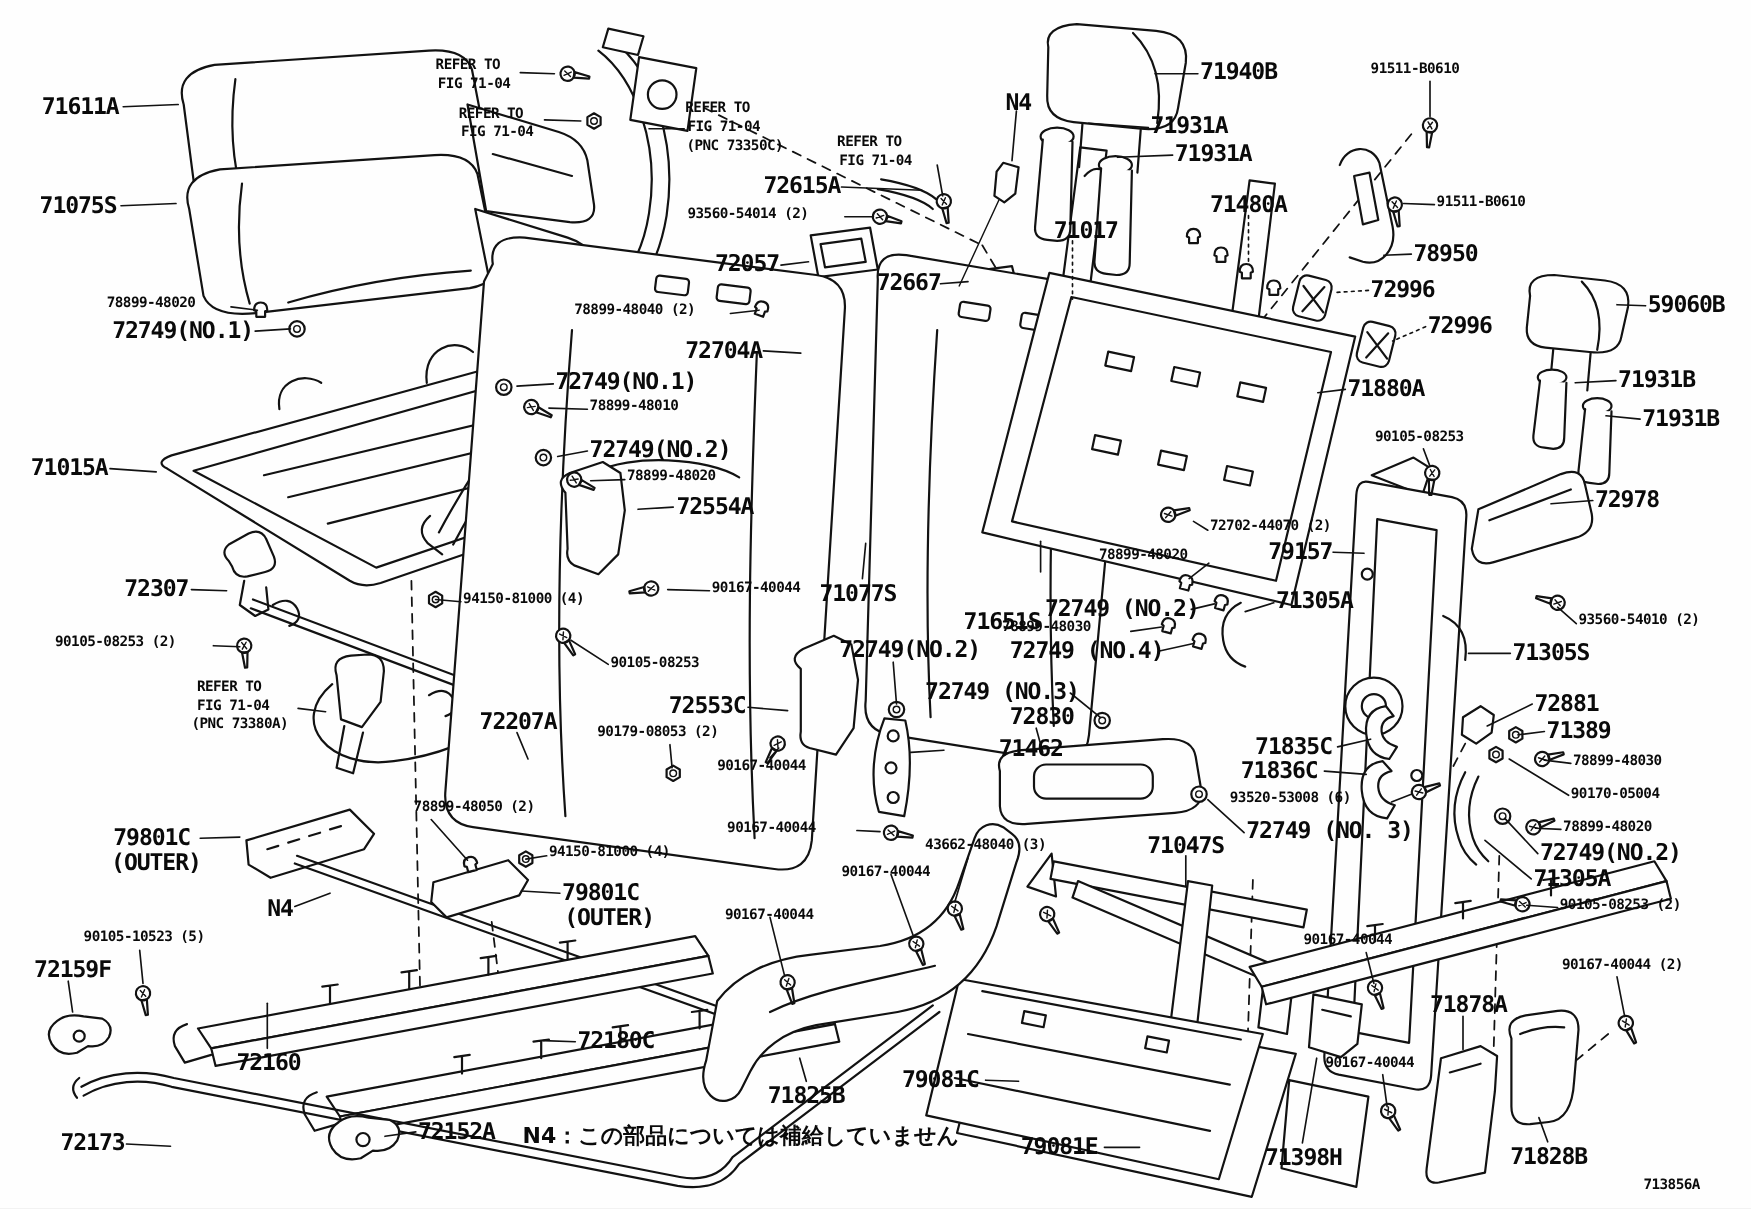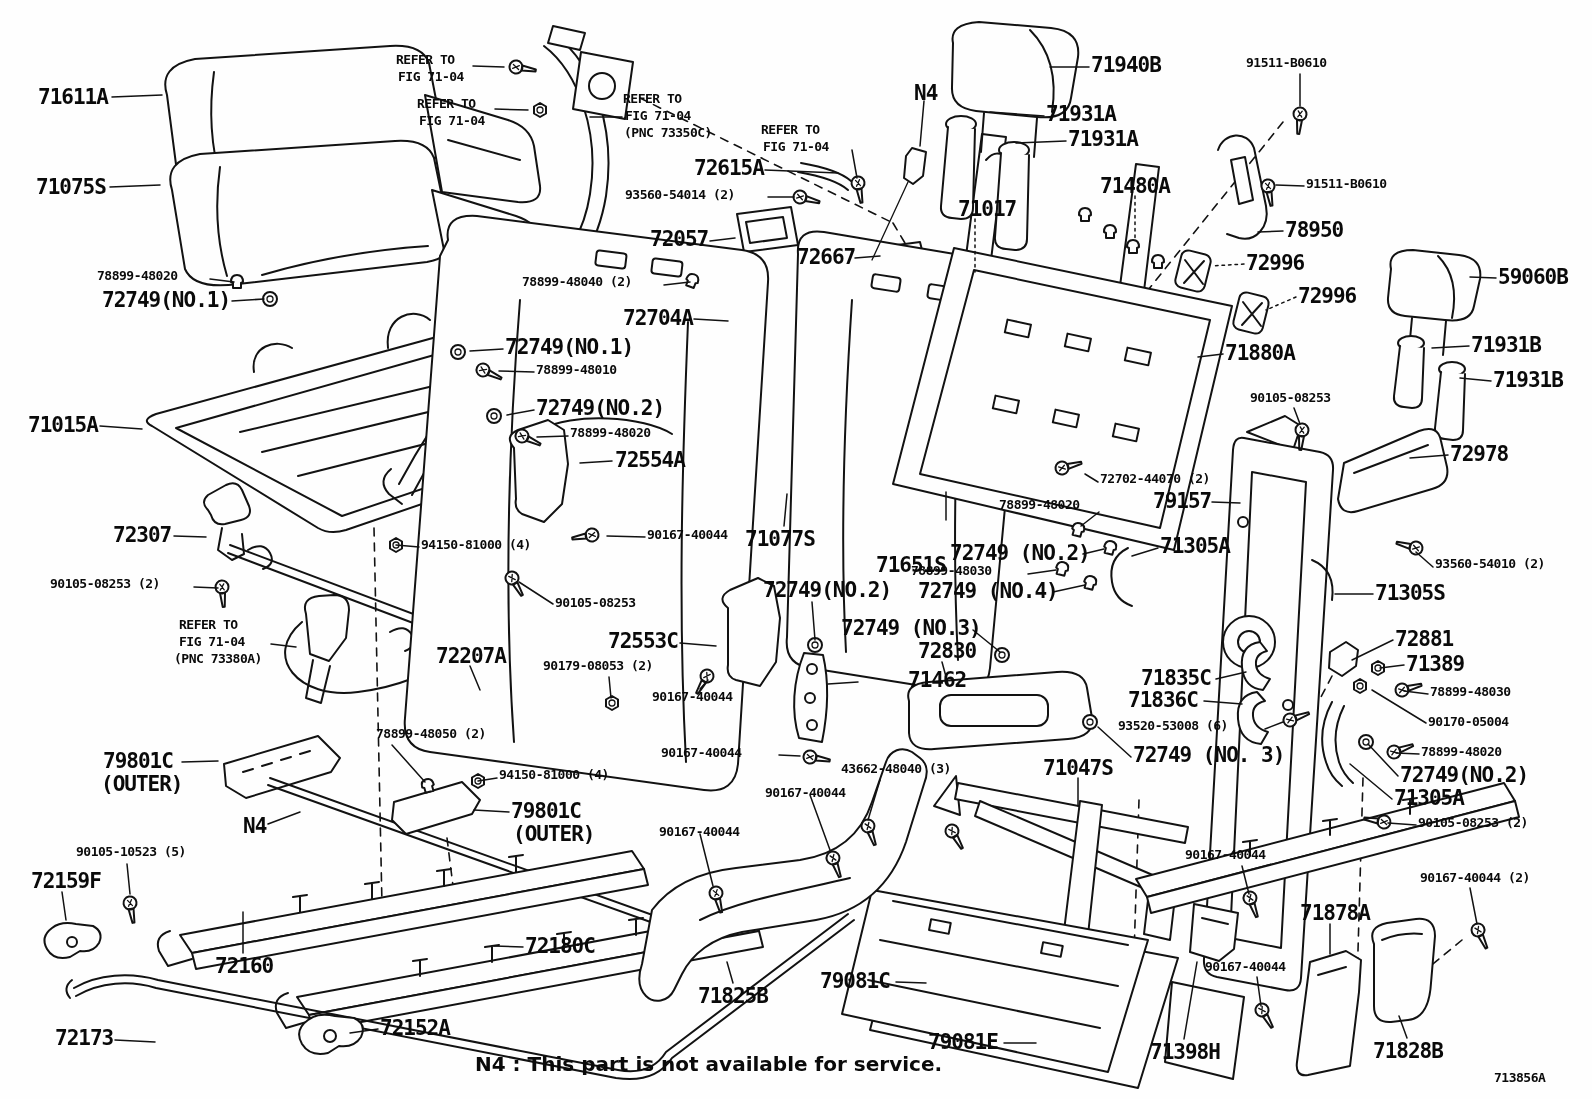--- a/index.html
+++ b/index.html
@@ -587,16 +587,16 @@
       <div class="label lg" style="left: 820px; top: 970px;">79081C</div>
       <div class="label lg" style="left: 698px; top: 985px;">71825B</div>
       <div class="label lg" style="left: 525px; top: 935px;">72180C</div>
       <div class="label lg" style="left: 215px; top: 955px;">72160</div>
       <div class="label sm" style="left: 76px; top: 845px;">90105-10523 (5)</div>
       <div class="label lg" style="left: 31px; top: 870px;">72159F</div>
       <div class="label lg" style="left: 55px; top: 1027px;">72173</div>
       <div class="label lg" style="left: 380px; top: 1017px;">72152A</div>
     </div>
 
-<div class="label note" style="left:475px;top:1054px;">N4 : This part is not available for service.</div>
+<div class="label note" style="left:475px;top:1022px;">N4：この部品については補給していません</div>
 <div class="label sm" style="left:1494px;top:1071px;">713856A</div>
 
 </div>
 
 </body></html>

